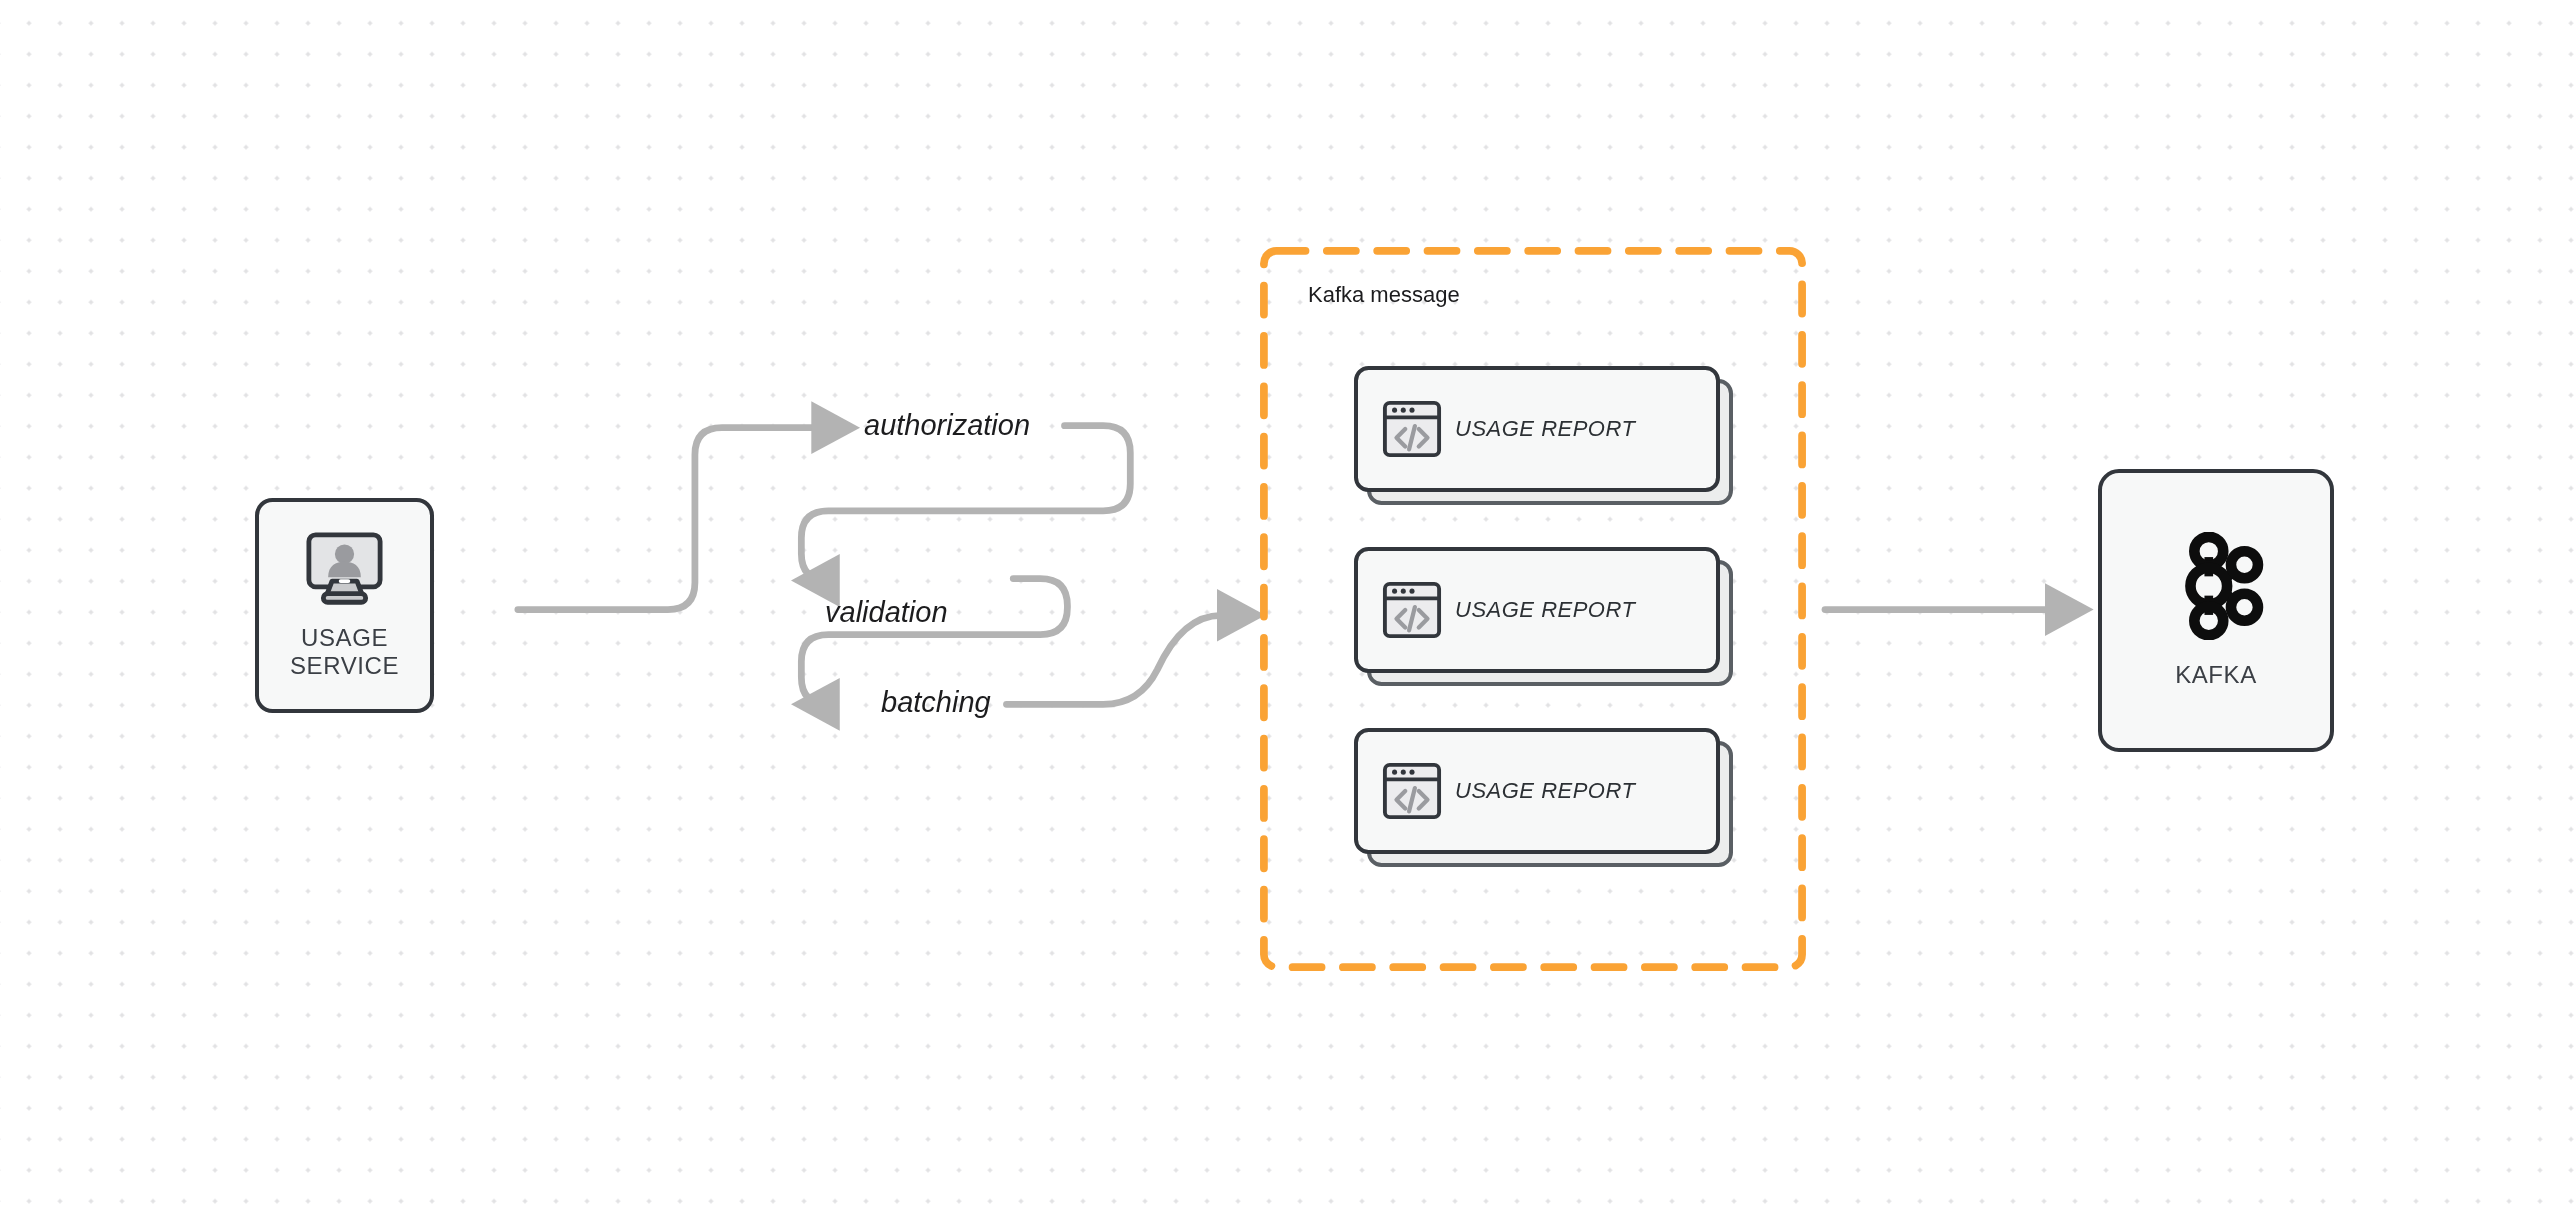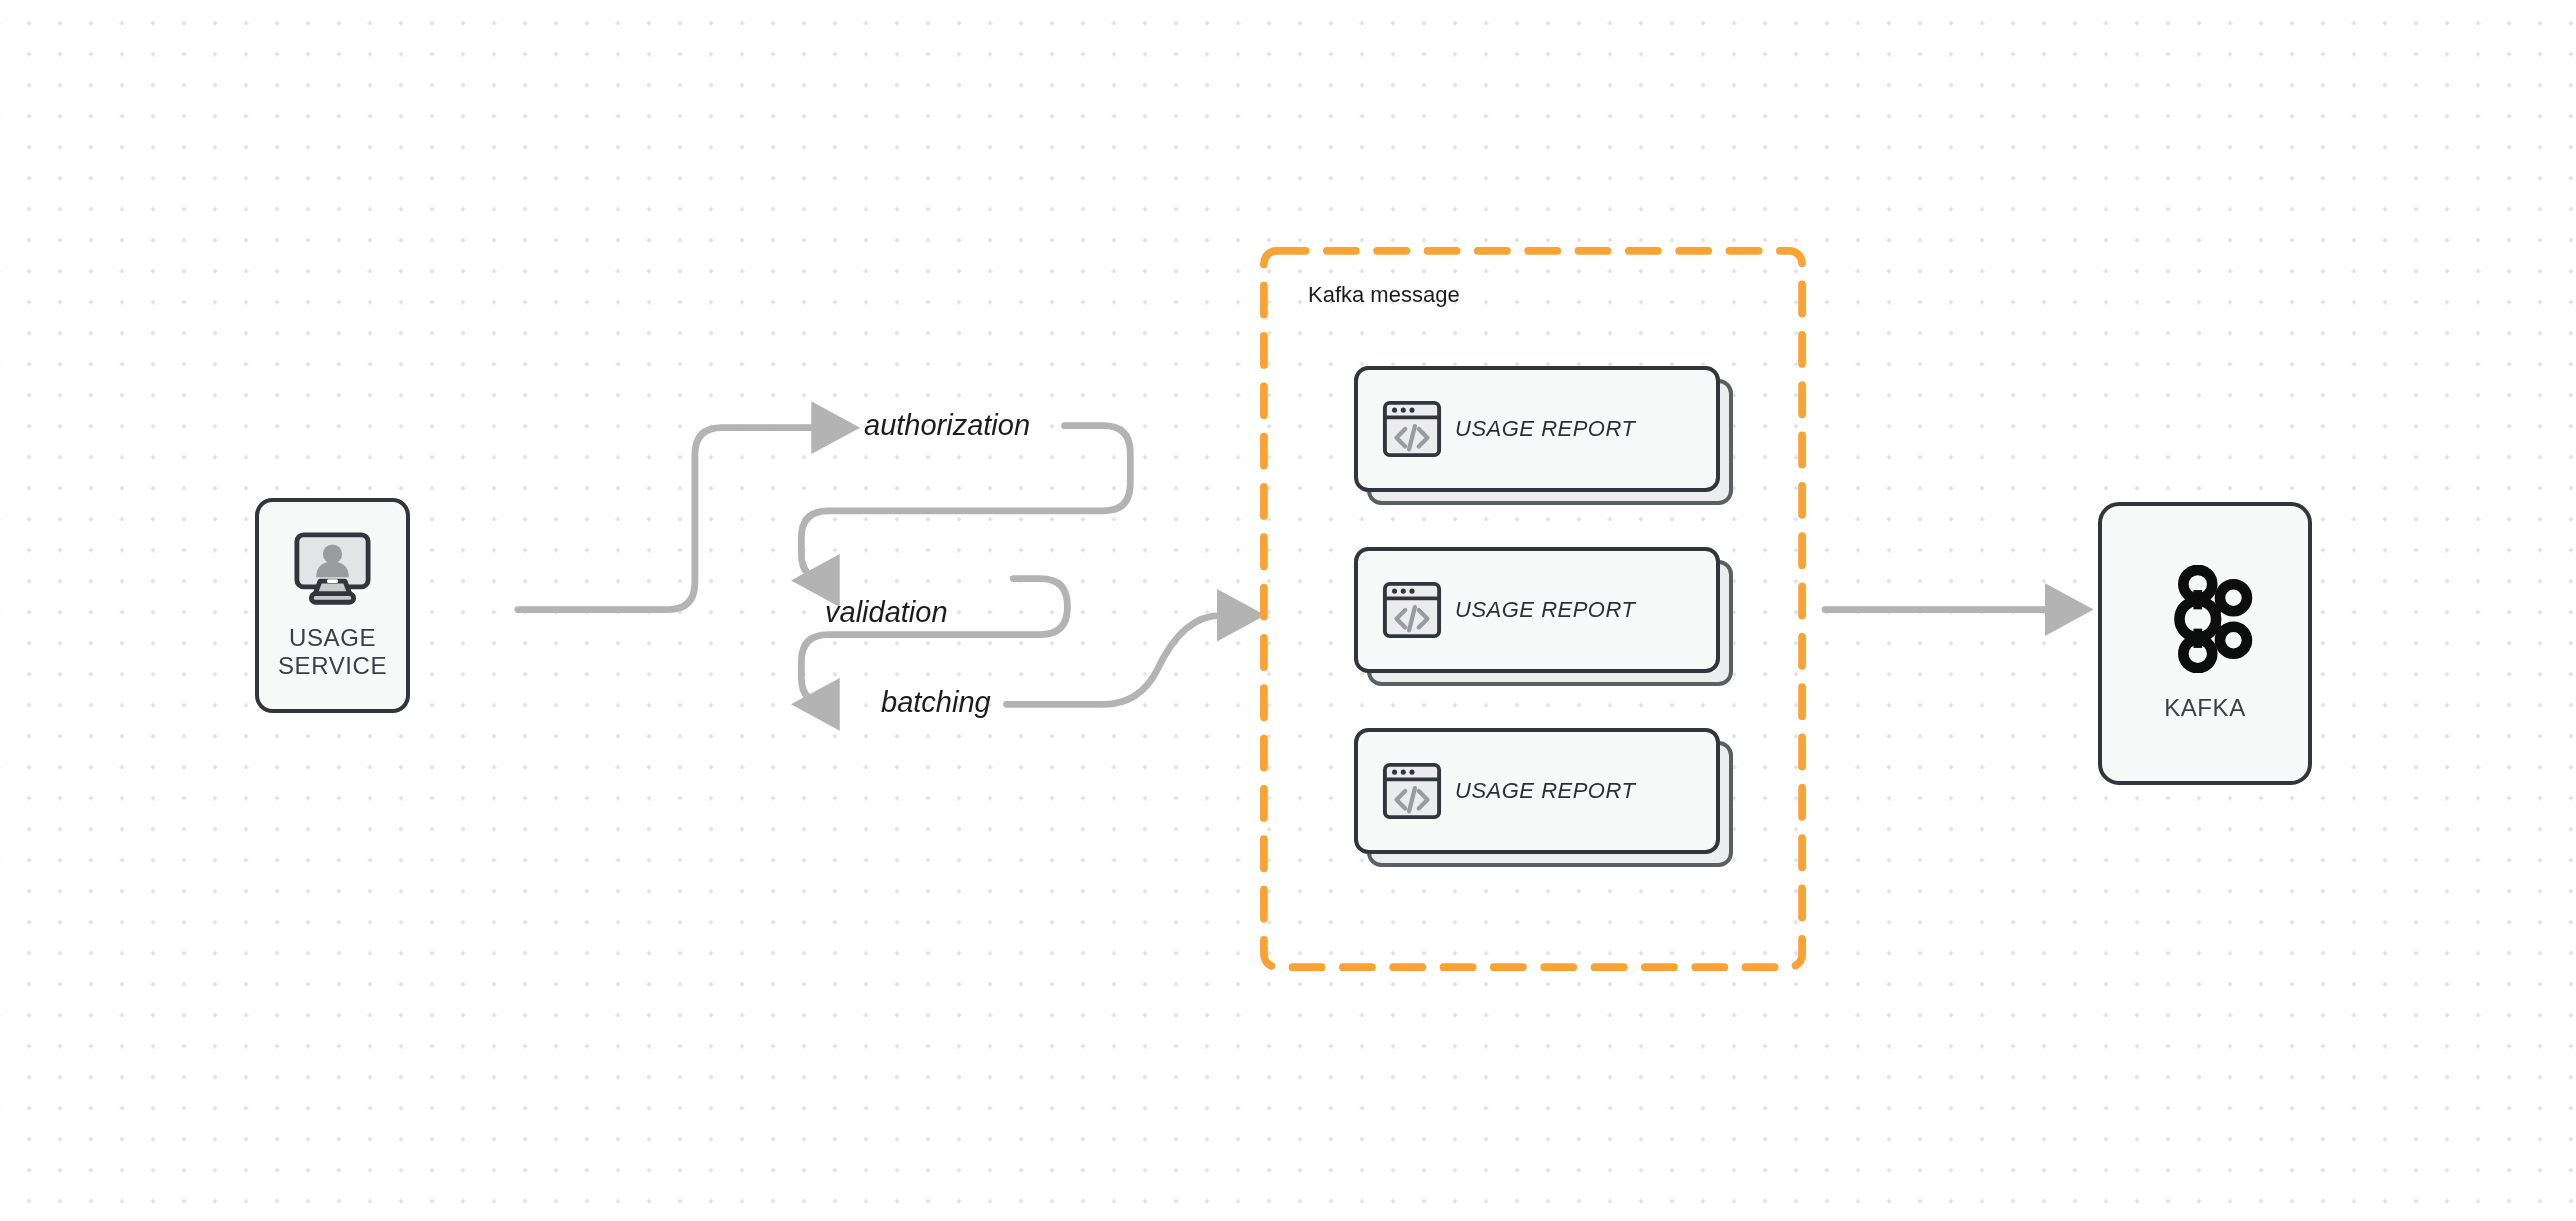--- a/index.html
+++ b/index.html
@@ -41,36 +41,35 @@
   .node-label {
     color: #3b3f45;
     letter-spacing: 0.6px;
     text-align: center;
   }
 
   
   #usage-service-node {
     left: 255px;
     top: 498px;
-    width: 155px;
+    width: 179px;
     height: 215px;
   }
   #usage-service-node .node-label {
     font-size: 24px;
     margin-top: 15.5px;
   }
 
   
   #kafka-node {
     left: 2098px;
     top: 469px;
-    width: 214px;
+    width: 236px;
     height: 283px;
     border-radius: 21px;
-    margin-top: 33px;
   }
   #kafka-node .node-label {
     font-size: 24px;
     margin-top: 21px;
   }
 
   
   #kafka-message-group {
     position: absolute;
     left: 1260px;

